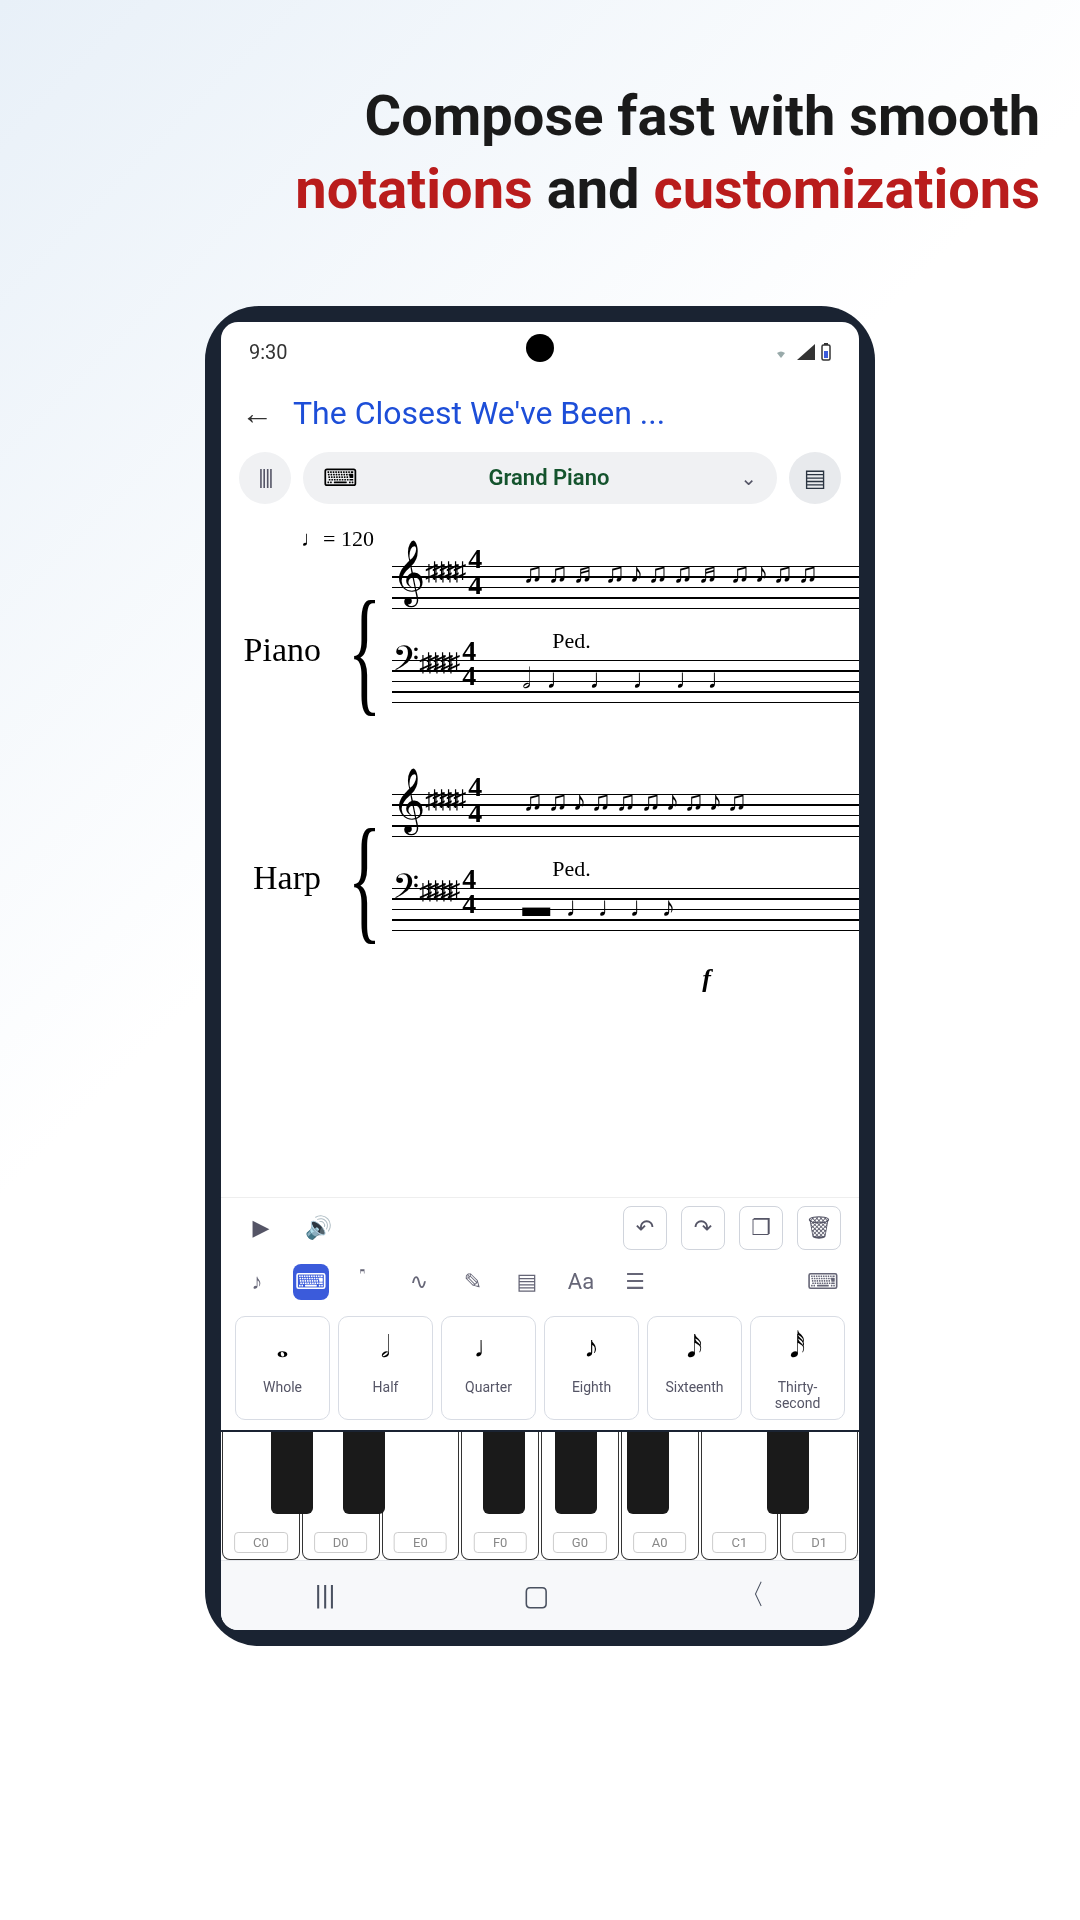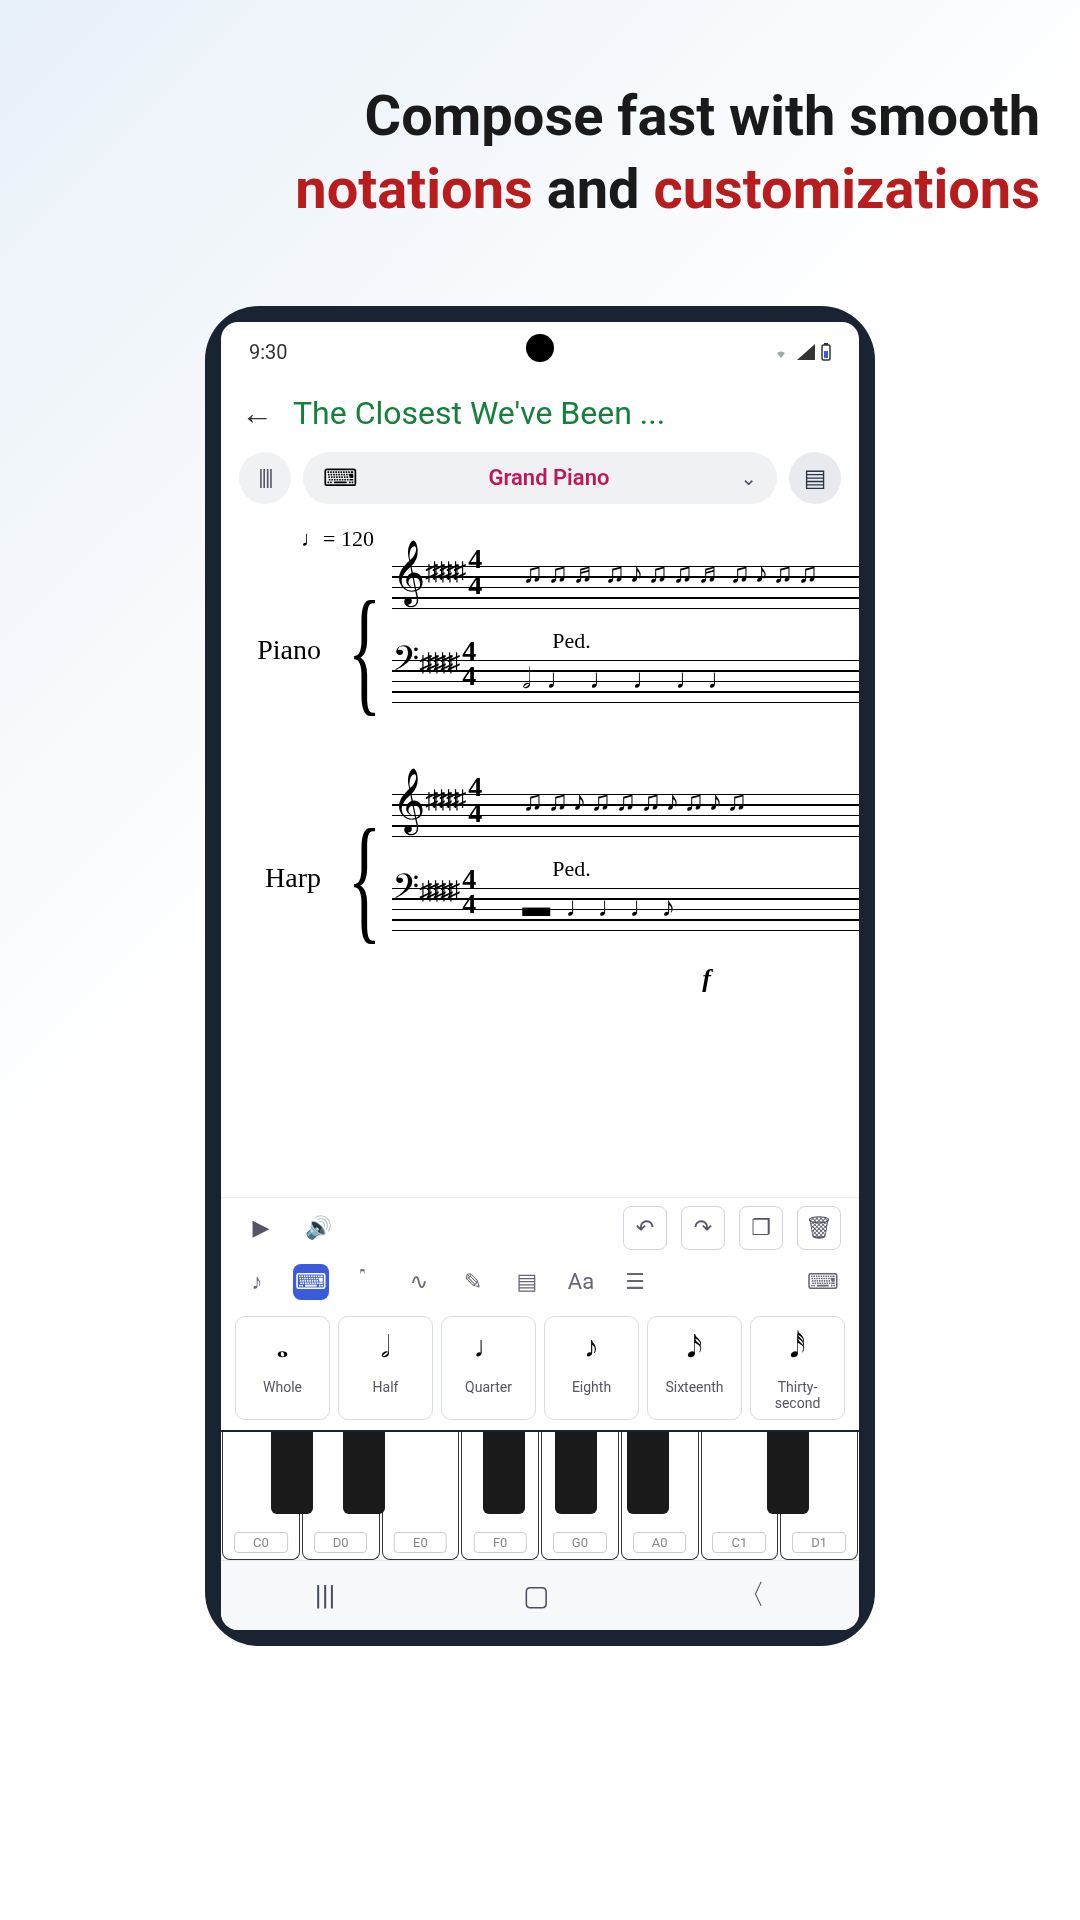--- a/index.html
+++ b/index.html
@@ -59,21 +59,21 @@
   color: #333;
 }
 .status-icons { display: flex; gap: 6px; align-items: center; }
 .app-header {
   display: flex;
   align-items: center;
   padding: 16px 20px 20px;
   gap: 20px;
 }
 .back-arrow { font-size: 32px; color: #333; cursor: pointer; }
-.app-title { font-size: 32px; color: #15803d; font-weight: 400; }
+.app-title { font-size: 32px; color: #1d4ed8; font-weight: 400; }
 .toolbar-top {
   display: flex;
   align-items: center;
   padding: 0 18px 12px;
   gap: 12px;
 }
 .round-btn {
   width: 52px;
   height: 52px;
   border-radius: 50%;
@@ -92,31 +92,31 @@
   align-items: center;
   padding: 0 20px;
   gap: 14px;
   cursor: pointer;
 }
 .instrument-selector .inst-label {
   flex: 1;
   text-align: center;
   font-size: 22px;
   font-weight: 600;
-  color: #be185d;
+  color: #14532d;
 }
 .sheet-music {
   flex: 1;
   padding: 10px 0 0 20px;
   overflow: hidden;
   background: #fff;
 }
 .tempo { font-size: 22px; font-family: serif; margin-left: 60px; margin-bottom: 4px; }
 .staff-group { display: flex; align-items: center; margin-bottom: 40px; }
-.inst-name { font-size: 28px; font-family: 'Times New Roman', serif; width: 90px; text-align: right; padding-right: 10px; }
+.inst-name { font-size: 34px; font-family: 'Times New Roman', serif; width: 90px; text-align: right; padding-right: 10px; }
 .staves { flex: 1; position: relative; }
 .staff { position: relative; height: 60px; margin-bottom: 34px; }
 .staff-lines { position: absolute; left: 0; right: 0; top: 10px; }
 .staff-line { height: 1.5px; background: #000; margin-bottom: 9px; }
 .staff-content {
   position: absolute;
   left: 0;
   top: -12px;
   font-family: serif;
   font-size: 44px;

